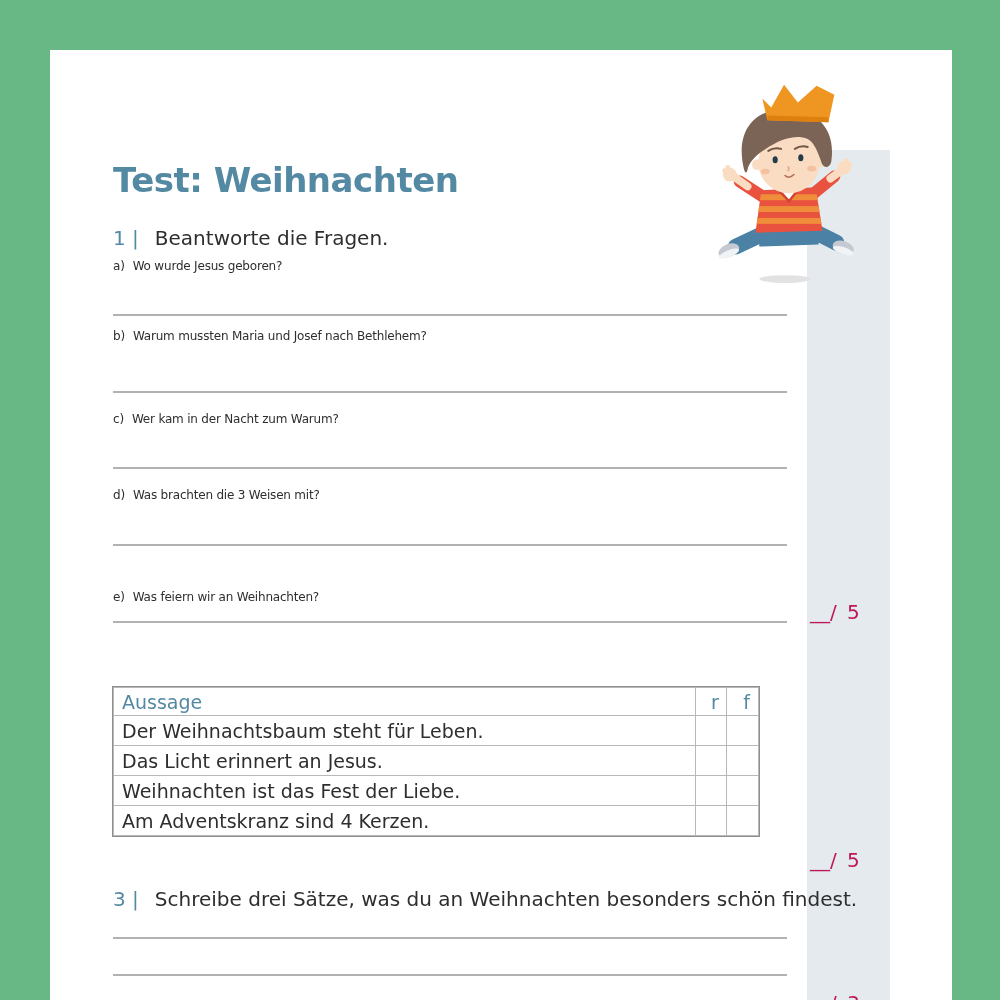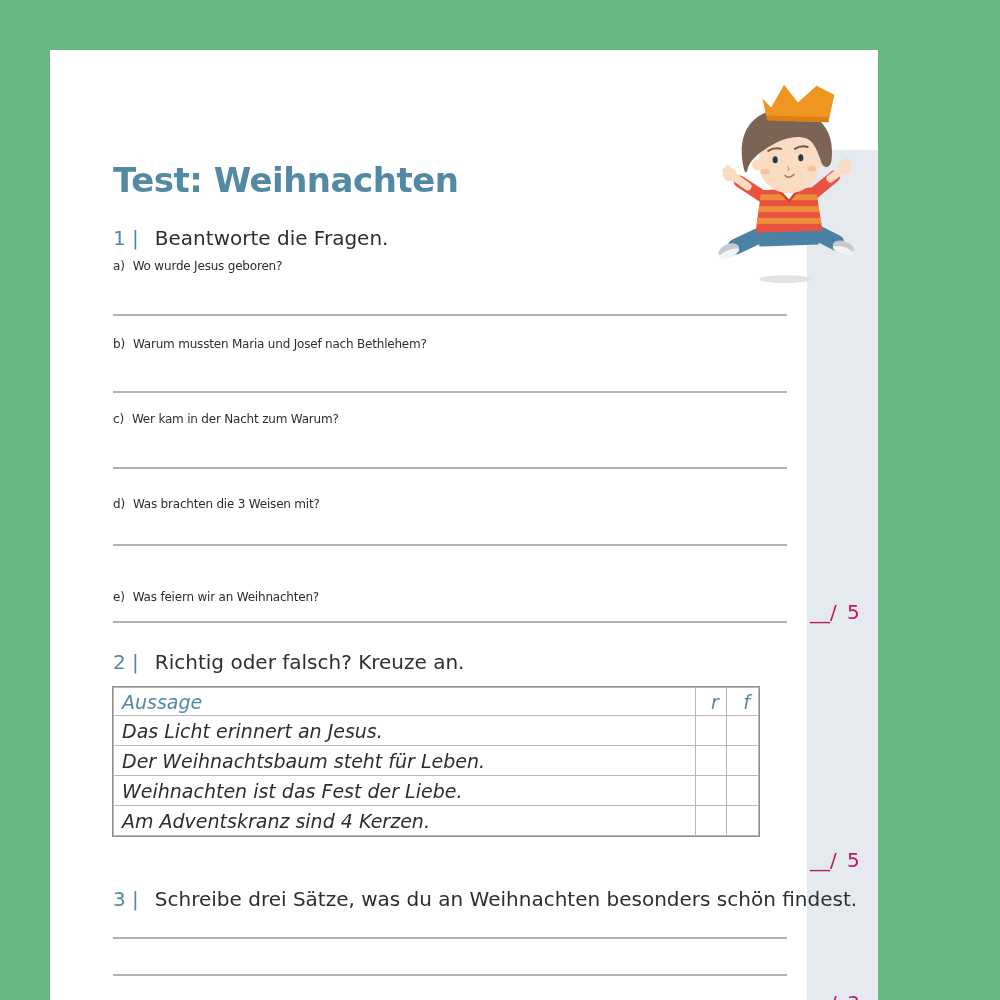--- a/index.html
+++ b/index.html
@@ -4,21 +4,21 @@
 <style>
   html,body{margin:0;padding:0;}
   body{
     width:1000px;height:1000px;
     background:#67b884;
     position:relative;
     overflow:hidden;
     font-family:"DejaVu Sans", sans-serif;
   }
   .page{
-    position:absolute;left:50px;top:50px;width:828px;height:950px;
+    position:absolute;left:50px;top:50px;width:902px;height:950px;
     background:#ffffff;overflow:hidden;
   }
   
   .panel{
     position:absolute;left:757px;top:100px;width:83px;height:850px;
     background:#e4eaed;
   }
   .title{
     position:absolute;left:63px;top:110px;margin:0;
     font-size:34px;font-weight:bold;letter-spacing:-.5px;
@@ -36,21 +36,21 @@
     position:absolute;left:760px;font-size:20px;color:#be185d;
     white-space:nowrap;word-spacing:4px;
   }
   table.tf{
     position:absolute;left:63px;top:637px;width:645px;
     border-collapse:collapse;table-layout:fixed;
     font-size:19px;color:#2e2e2e;
   }
   table.tf td{
     border:1px solid #b8b8b8;height:29px;padding:0 0 0 8px;
-    white-space:nowrap;overflow:hidden;font-style:italic;
+    white-space:nowrap;overflow:hidden;
   }
   table.tf tr.hdr td{color:#5489a4;height:27px;}
   table.tf{border:1px solid #8f8f8f;outline:1px solid #8f8f8f;}
   td.mark{text-align:center;padding:0;color:#5489a4;}
   .boy{position:absolute;left:664px;top:22px;width:148px;height:212px;}
 </style>
 </head>
 <body>
 
 <div class="page">
@@ -132,65 +132,62 @@
 
   <div class="task-head" style="top:176px">
     <span class="task-num">1 |</span><span>Beantworte die Fragen.</span>
   </div>
 
   <div class="question" style="top:209px">
     <span class="q-label">a)</span><span>Wo wurde Jesus geboren?</span>
   </div>
   <div class="answer-line" style="top:264px"></div>
 
-  <div class="question" style="top:287px">
+  <div class="question" style="top:279px">
     <span class="q-label">b)</span><span>Warum mussten Maria und Josef nach Bethlehem?</span>
   </div>
   <div class="answer-line" style="top:341px"></div>
 
   <div class="question" style="top:362px">
     <span class="q-label">c)</span><span>Wer kam in der Nacht zum Warum?</span>
   </div>
   <div class="answer-line" style="top:417px"></div>
 
-  <div class="question" style="top:447px">
+  <div class="question" style="top:438px">
     <span class="q-label">d)</span><span>Was brachten die 3 Weisen mit?</span>
   </div>
   <div class="answer-line" style="top:494px"></div>
 
   <div class="question" style="top:540px">
     <span class="q-label">e)</span><span>Was feiern wir an Weihnachten?</span>
   </div>
   <div class="answer-line" style="top:571px"></div>
 
   <div class="score" style="top:550px">__/ 5</div>
 
-  <div class="task-head" style="top:600px">
-    <span class="task-num">2 |</span><span>Richtig oder falsch? Kreuze an.</span>
-  </div>
 
   <table class="tf">
     <colgroup>
         <col style="width:582px">
         <col style="width:31px">
         <col style="width:32px">
       </colgroup>
     <tbody>
         <tr class="hdr">
       <td>Aussage</td>
       <td class="mark">r</td>
       <td class="mark">f</td>
     </tr>
     <tr>
+      <td>Der Weihnachtsbaum steht für Leben.</td>
+      <td class="mark"></td>
+      <td class="mark"></td>
+    </tr>
+    <tr>
       <td>Das Licht erinnert an Jesus.</td>
-      <td class="mark"></td>
-      <td class="mark"></td>
-    </tr>
-    <tr>
-      <td>Der Weihnachtsbaum steht für Leben.</td>
       <td class="mark"></td>
       <td class="mark"></td>
     </tr>
     <tr>
       <td>Weihnachten ist das Fest der Liebe.</td>
       <td class="mark"></td>
       <td class="mark"></td>
     </tr>
     <tr>
       <td>Am Adventskranz sind 4 Kerzen.</td>

